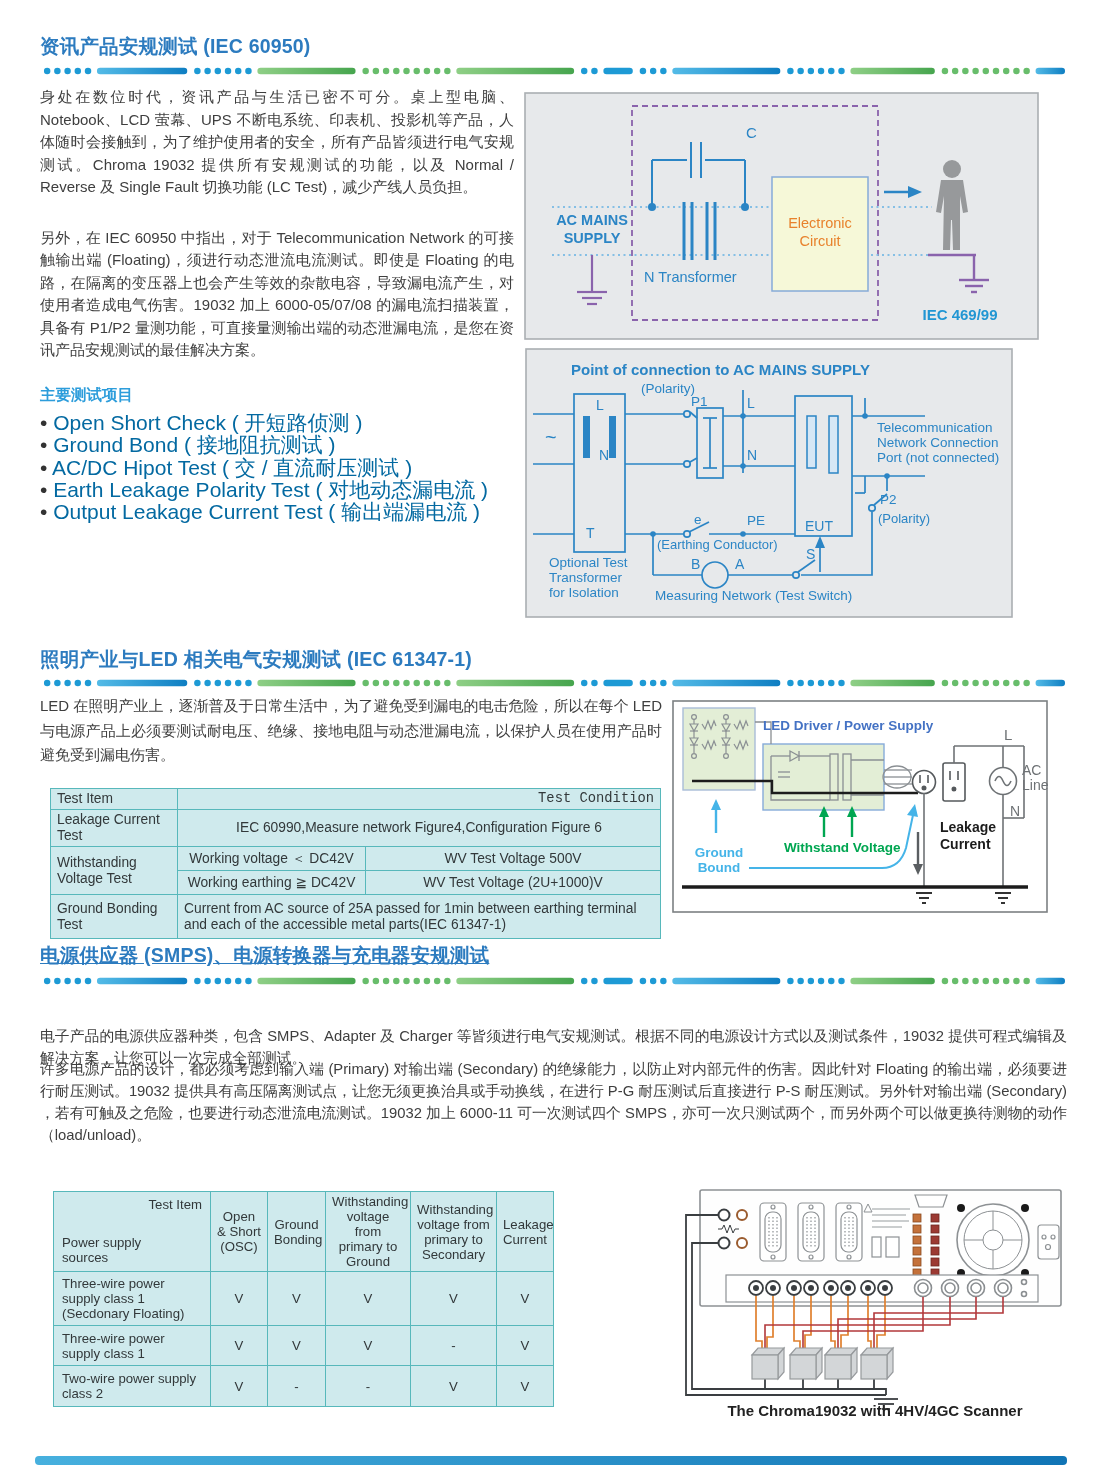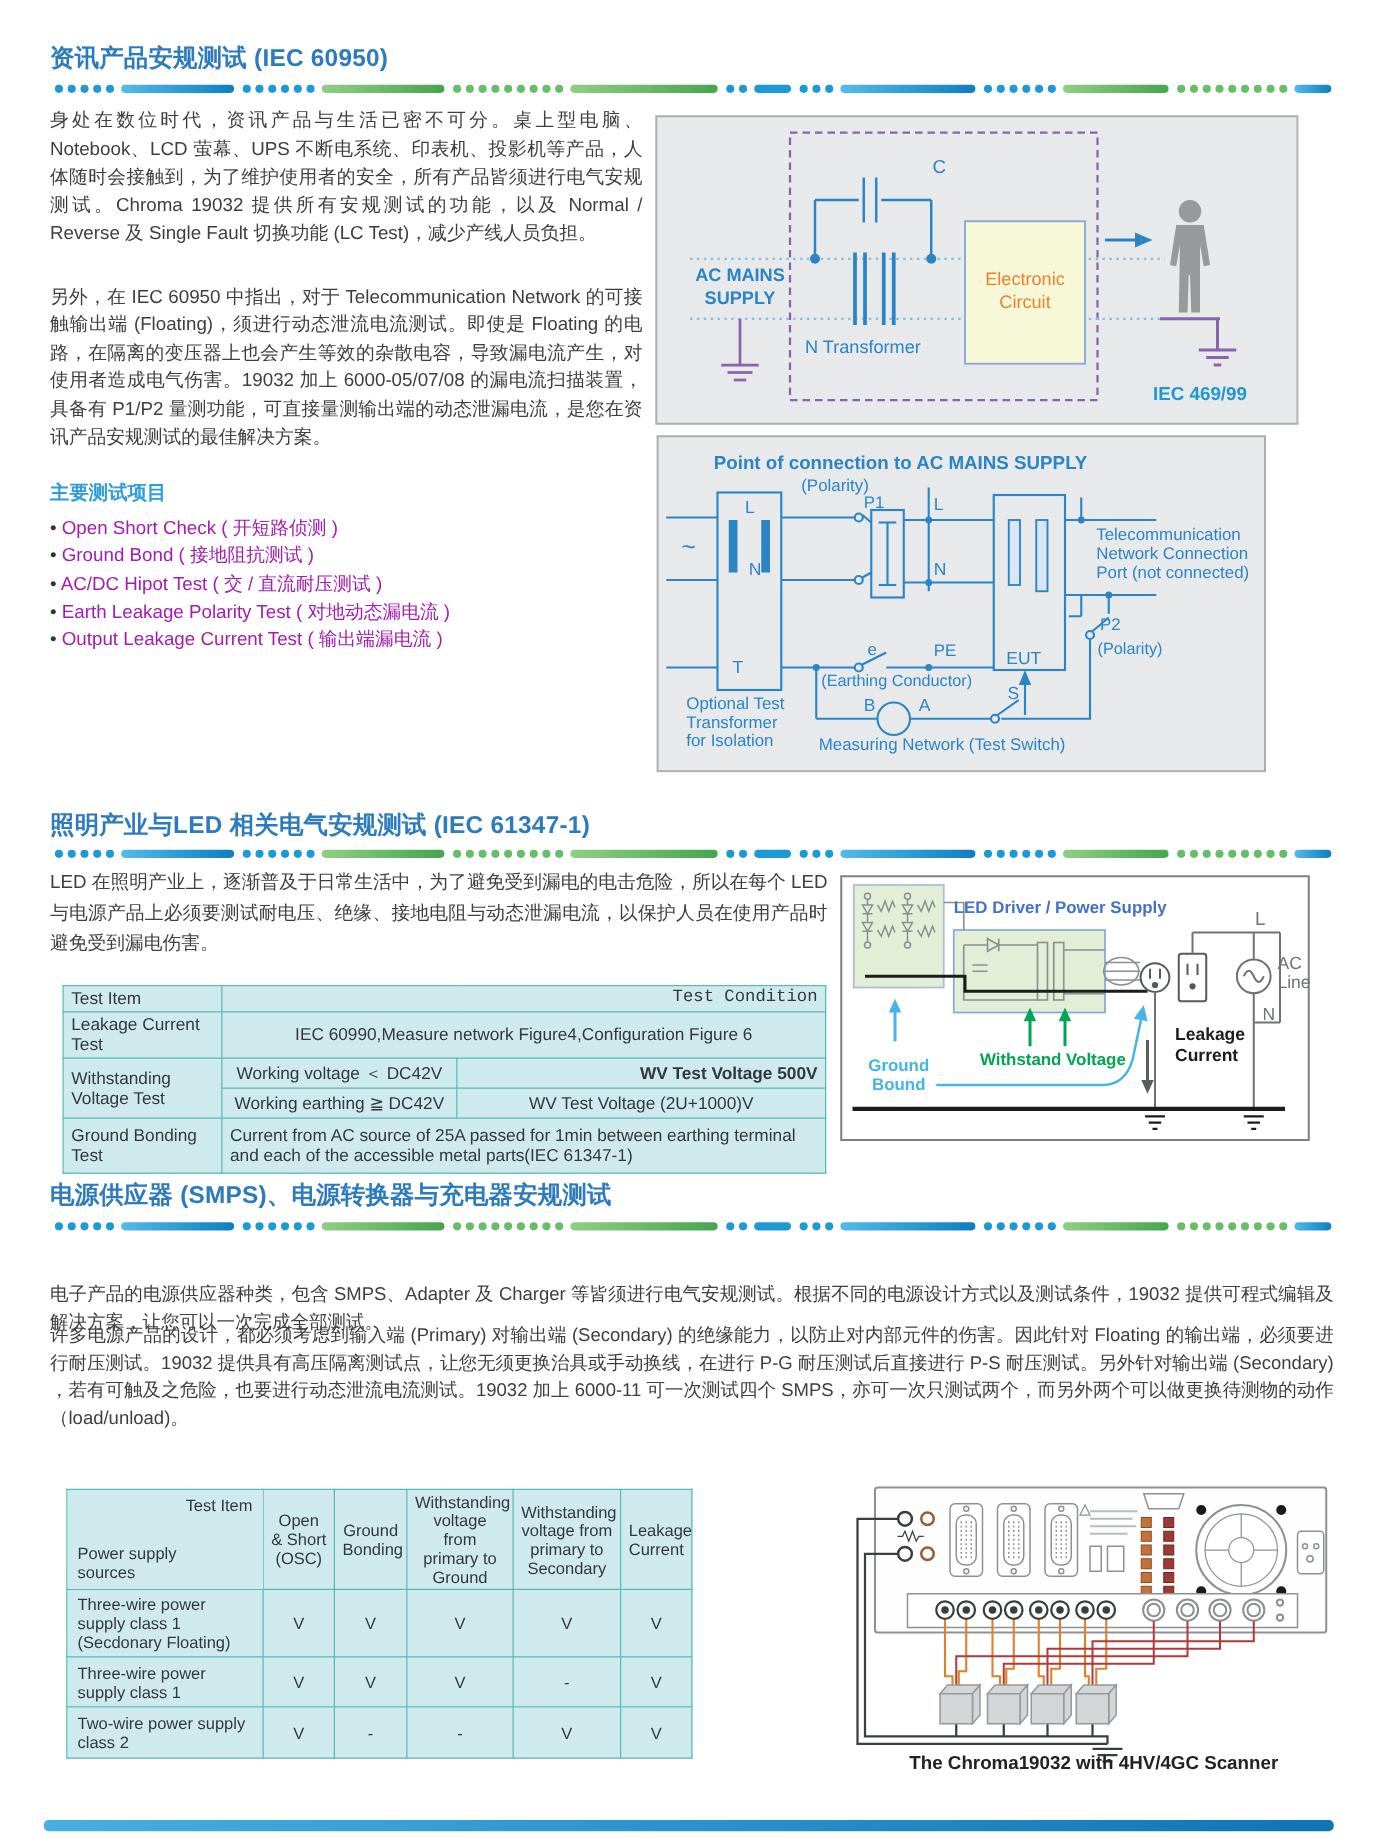--- a/index.html
+++ b/index.html
@@ -2,21 +2,21 @@
 <html><head>
 <meta charset="utf-8">
 <style>
   html,body{margin:0;padding:0;background:#fff;}
   .page{position:relative;width:1102px;height:1470px;background:#ffffff;overflow:hidden;
         font-family:"Liberation Sans",sans-serif;color:#3d3d3d;}
   .abs{position:absolute;}
   h2.sec{margin:0;font-size:19.5px;font-weight:600;color:#2c7bbf;letter-spacing:.2px;}
   .body-text{font-size:15px;line-height:22.5px;text-align:justify;color:#3e3e3e;}
   .subhead{font-size:15.5px;font-weight:700;color:#2d9ddb;}
-  .bullet{font-size:15px;line-height:22.3px;color:#a21caf;}
+  .bullet{font-size:21px;line-height:22.3px;color:#0369a1;}
   .bullet::before{content:"• ";color:#333;}
   table.teal{border-collapse:collapse;table-layout:fixed;}
   table.teal td,table.teal th{border:1.4px solid #57b8bb;background:#cfeaed;color:#32383a;
         font-weight:400;padding:2px 6px;vertical-align:middle;}
   table.t1 td,table.t1 th{font-size:13.8px;line-height:16px;}
   table.t2 td,table.t2 th{font-size:13.2px;line-height:15px;text-align:center;}
   table.t2 td.lbl{text-align:left;padding-left:8px;}
   .corner{position:relative;padding:0;background:
      linear-gradient(to bottom right, rgba(0,0,0,0) 49.5%, #57b8bb 49.5%, #57b8bb 50.6%, rgba(0,0,0,0) 50.6%), #cfeaed;}
   .corner .tr{position:absolute;top:5px;right:8px;}
@@ -309,21 +309,21 @@
       <td>Test Item</td>
       <td colspan="2" style="text-align:right;font-family:Liberation Mono, monospace;">Test Condition</td>
     </tr>
     <tr style="height:23px;">
       <td>Leakage Current Test</td>
       <td colspan="2" style="text-align:center;">IEC 60990,Measure network Figure4,Configuration Figure 6</td>
     </tr>
     <tr style="height:24px;">
       <td rowspan="2">Withstanding Voltage Test</td>
       <td style="text-align:center;">Working voltage ＜ DC42V</td>
-      <td style="text-align:right;font-weight:bold;">WV Test Voltage 500V</td>
+      <td style="text-align:center;">WV Test Voltage 500V</td>
     </tr>
     <tr style="height:24px;">
       <td style="text-align:center;">Working earthing ≧ DC42V</td>
       <td style="text-align:center;">WV Test Voltage (2U+1000)V</td>
     </tr>
     <tr style="height:44px;">
       <td>Ground Bonding Test</td>
       <td colspan="2" style="text-align:left;">Current from AC source of 25A passed for 1min between earthing terminal and each of the accessible metal parts(IEC 61347-1)</td>
     </tr>
   </tbody>
@@ -427,21 +427,21 @@
     <text x="47" y="172" font-size="13.5" font-weight="700" fill="#45b4e8" text-anchor="middle">Bound</text>
     <text x="112" y="152" font-size="13.5" font-weight="700" fill="#00a651">Withstand Voltage</text>
     <text x="268" y="132" font-size="14" font-weight="700" fill="#1c1c1c">Leakage</text>
     <text x="268" y="149" font-size="14" font-weight="700" fill="#1c1c1c">Current</text>
     <text x="332" y="40" font-size="15" fill="#6e7275">L</text>
     <text x="338" y="116" font-size="14" fill="#6e7275">N</text>
     <text x="350" y="75" font-size="14" fill="#6e7275">AC</text>
     <text x="350" y="90" font-size="14" fill="#6e7275">Line</text>
   </svg>
 
-  <h2 class="sec abs" style="left:40px;top:942px;">电源供应器 (SMPS)、电源转换器与充电器安规测试</h2>
+  <h2 class="sec abs" style="left:40px;top:942px;text-decoration:underline;">电源供应器 (SMPS)、电源转换器与充电器安规测试</h2>
   <svg class="abs divider" style="left:40px;top:976px;" width="1027" height="10" viewBox="0 0 1046 10" preserveAspectRatio="none">
       <circle cx="7.3" cy="5" r="3.3" fill="#1d9ad5"></circle>
       <circle cx="17.7" cy="5" r="3.3" fill="#1d9ad5"></circle>
       <circle cx="28.1" cy="5" r="3.3" fill="#1d9ad5"></circle>
       <circle cx="38.5" cy="5" r="3.3" fill="#1d9ad5"></circle>
       <circle cx="48.9" cy="5" r="3.3" fill="#1d9ad5"></circle>
       <rect x="58" y="1.7" width="92" height="6.6" rx="3.3" fill="url(#grad-blue)"></rect>
       <circle cx="160.3" cy="5" r="3.3" fill="#1d9ad5"></circle>
       <circle cx="170.70000000000002" cy="5" r="3.3" fill="#1d9ad5"></circle>
       <circle cx="181.10000000000002" cy="5" r="3.3" fill="#1d9ad5"></circle>

